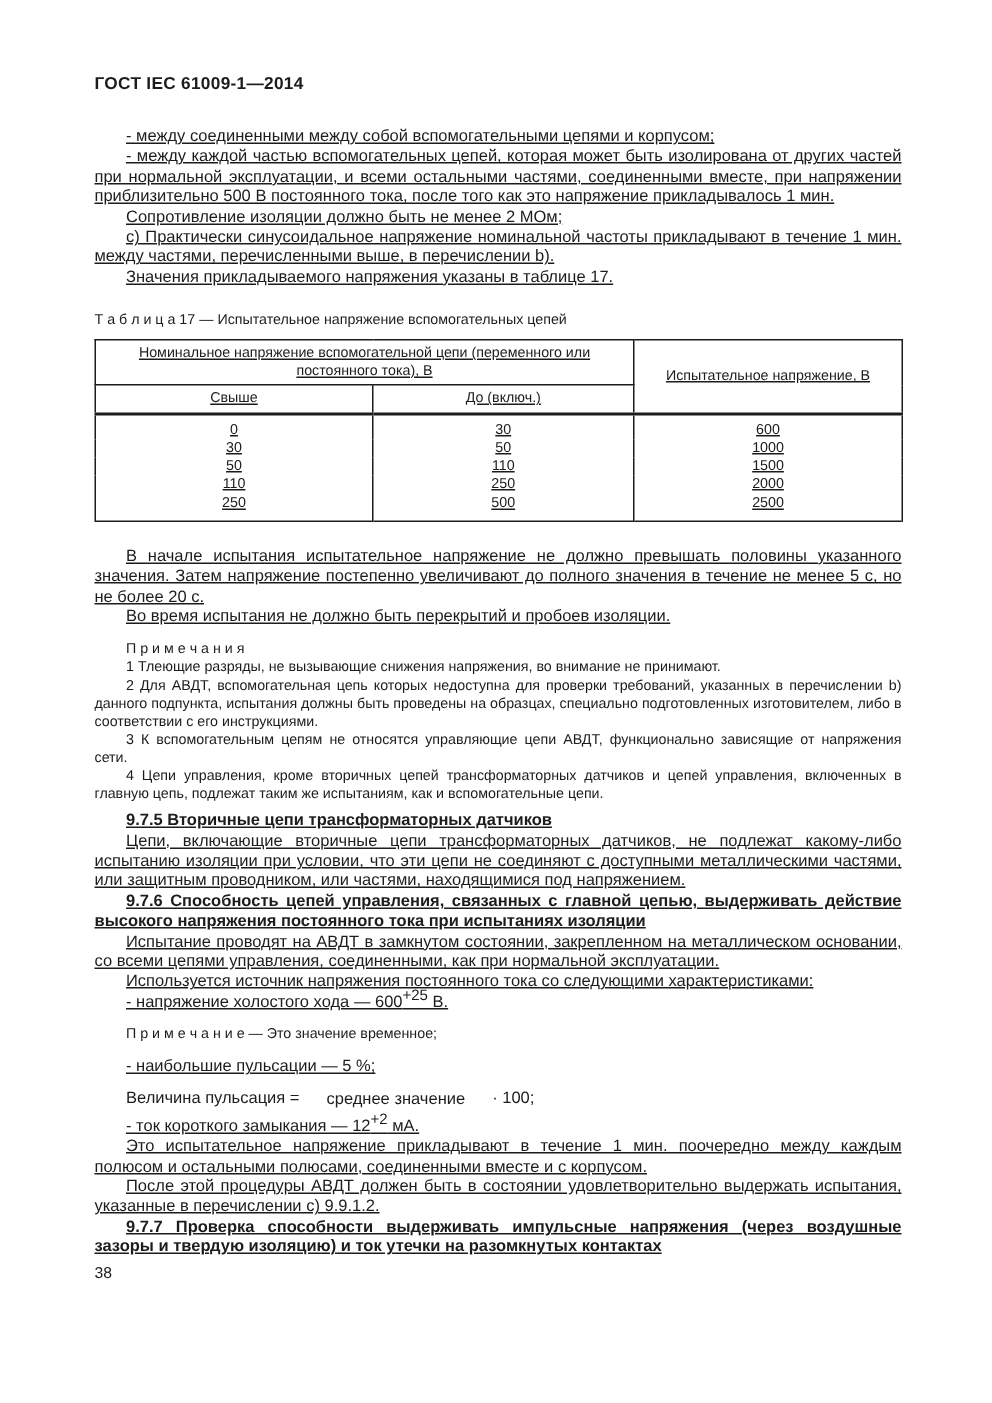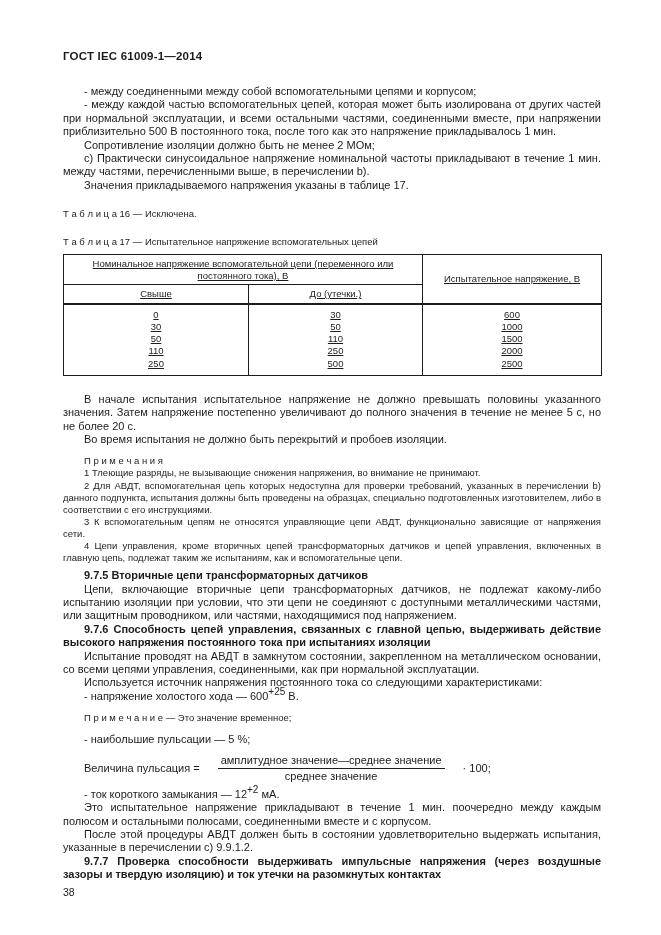--- a/index.html
+++ b/index.html
@@ -12,21 +12,21 @@
     font-family:"Liberation Sans", sans-serif;
     padding:50px 60px 0 63px;
     overflow:hidden;
   }
   .doc-header {
     font-size:11.5px; font-weight:bold; letter-spacing:0.2px;
     margin-bottom:23px;
   }
   .para {
     font-size:11px; line-height:13.4px;
-    text-align:justify; text-indent:21px;
+    text-align:justify; text-indent:21px;text-decoration:underline;
   }
   .caption { font-size:9.5px; line-height:12px; margin-top:16px; }
   .after-table { margin-top:17px; }
 
   table.t17 {
     border-collapse:collapse;
     width:538px;
     margin-top:6px;
     font-size:9.5px;
     table-layout:fixed;
@@ -71,38 +71,37 @@
 <div class="page">
 
   <div class="doc-header">ГОСТ IEC 61009-1—2014</div>
 
   <p class="para">- между соединенными между собой вспомогательными цепями и корпусом;</p>
   <p class="para">- между каждой частью вспомогательных цепей, которая может быть изолирована от других частей при нормальной эксплуатации, и всеми остальными частями, соединенными вместе, при напряжении приблизительно 500 В постоянного тока, после того как это напряжение прикладывалось 1 мин.</p>
   <p class="para">Сопротивление изоляции должно быть не менее 2 МОм;</p>
   <p class="para">с) Практически синусоидальное напряжение номинальной частоты прикладывают в течение 1 мин. между частями, перечисленными выше, в перечислении b).</p>
   <p class="para">Значения прикладываемого напряжения указаны в таблице 17.</p>
 
-  <div class="caption">Т а б л и ц а  16 — Исключена.</div>
 
   <div class="caption">Т а б л и ц а  17 — Испытательное напряжение вспомогательных цепей</div>
 
   <table class="t17">
     <colgroup>
         <col style="width:185px">
         <col style="width:174px">
         <col style="width:179px">
       </colgroup>
     <thead>
       <tr>
         <td colspan="2">Номинальное напряжение вспомогательной цепи (переменного или постоянного тока), В</td>
         <td rowspan="2" class="thick">Испытательное напряжение, В</td>
       </tr>
       <tr>
         <td class="thick">Свыше</td>
-        <td class="thick">До (утечки.)</td>
+        <td class="thick">До (включ.)</td>
       </tr>
     </thead>
     <tbody>
       <tr class="first">
         <td>0</td>
         <td>30</td>
         <td>600</td>
       </tr>
       <tr>
         <td>30</td>
@@ -147,21 +146,20 @@
 
   <p class="para"><span>- напряжение холостого хода — 600</span><sup>+25</sup><span> В.</span></p>
 
   <div class="note-single">П р и м е ч а н и е  —  Это значение временное;</div>
 
   <p class="para">- наибольшие пульсации — 5 %;</p>
 
   <div class="formula-row">
     <span>Величина пульсация =</span>
     <span class="frac">
-      <span class="num">амплитудное значение—среднее значение</span>
       <span class="den">среднее значение</span>
     </span>
     <span>· 100;</span>
   </div>
 
   <p class="para"><span>- ток короткого замыкания — 12</span><sup>+2</sup><span> мА.</span></p>
 
   <p class="para">Это испытательное напряжение прикладывают в течение 1 мин. поочередно между каждым полюсом и остальными полюсами, соединенными вместе и с корпусом.</p>
   <p class="para">После этой процедуры АВДТ должен быть в состоянии удовлетворительно выдержать испытания, указанные в перечислении с) 9.9.1.2.</p>
 

